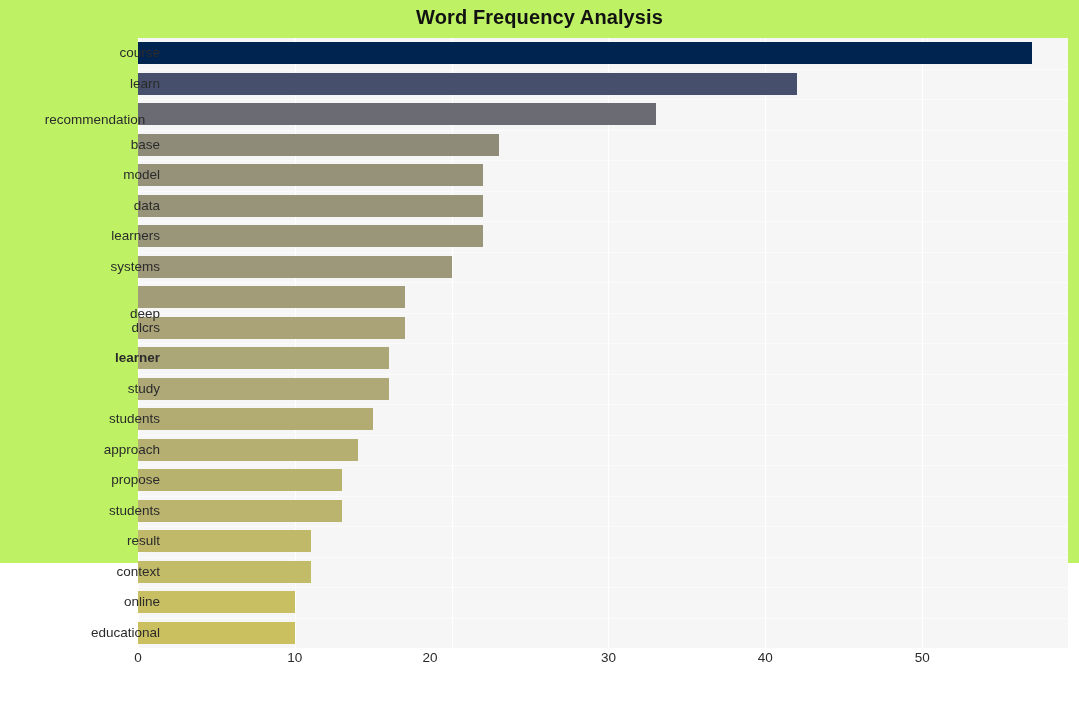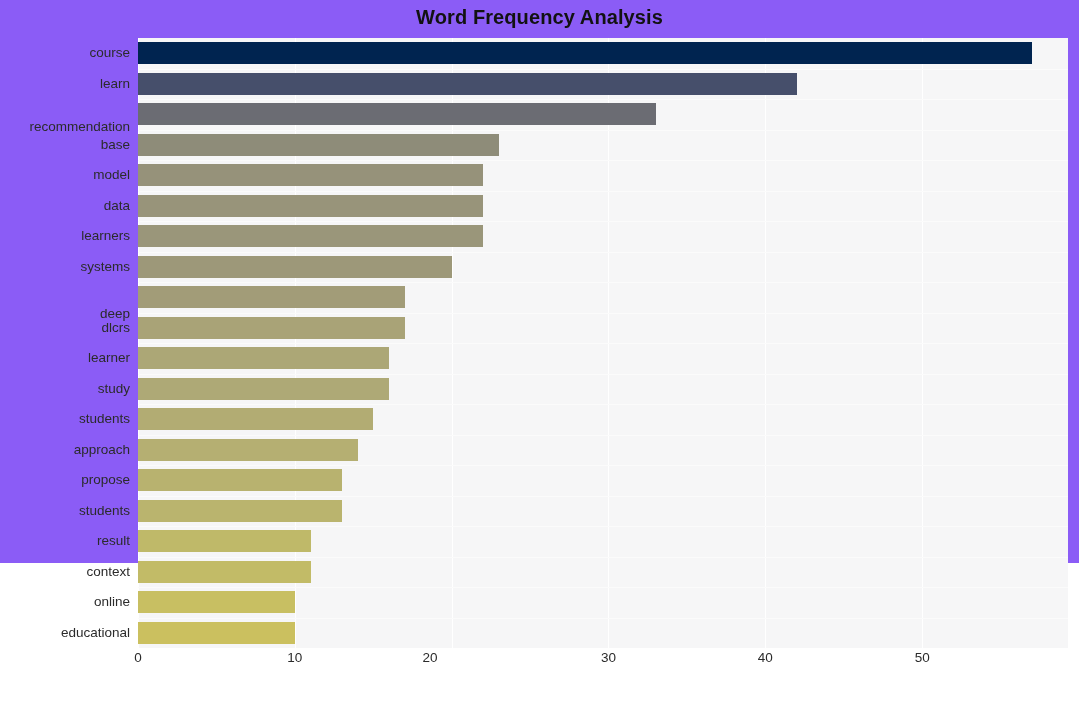--- a/index.html
+++ b/index.html
@@ -10,21 +10,21 @@
   body {
     width: 1079px;
     height: 701px;
     font-family: "Liberation Sans", sans-serif;
     overflow: hidden;
   }
   #figure {
     position: relative;
     width: 1079px;
     height: 563px;
-    background: #8b5cf6;
+    background: #bef264;
   }
   #chart-title {
     position: absolute;
     left: 0;
     top: 6px;
     width: 1079px;
     text-align: center;
     font-size: 20px;
     font-weight: bold;
     color: #121212;
@@ -64,20 +64,21 @@
     top: 0;
     height: 22px;
   }
   
   #y-labels {
     position: absolute;
     left: 0;
     top: 38px;
     width: 130px;
     height: 610px;
+    padding-left: 30px;
   }
   .y-tick-label {
     position: absolute;
     right: 0;
     width: 130px;
     text-align: right;
     font-size: 13.5px;
     color: #2b2b2b;
     line-height: 22px;
     height: 22px;
@@ -206,29 +207,29 @@
         </div>
         <div class="bar-row" style="top: 583.75px; width: 930px;">
           <div class="bar" title="educational: 10" style="width: 156.83px; background: rgb(203, 192, 95);"></div>
         </div>
       </div>
   </div>
 
   <div id="y-labels">
       <div class="y-tick-label" style="top: 4.25px;">course</div>
       <div class="y-tick-label" style="top: 34.75px;">learn</div>
-      <div class="y-tick-label" style="top: 78px;">recommendation</div>
+      <div class="y-tick-label" style="top: 71px; text-align: center;">recommendation</div>
       <div class="y-tick-label" style="top: 95.75px;">base</div>
       <div class="y-tick-label" style="top: 126.25px; text-align: right;">model</div>
       <div class="y-tick-label" style="top: 156.75px;">data</div>
       <div class="y-tick-label" style="top: 187.25px;">learners</div>
       <div class="y-tick-label" style="top: 217.75px;">systems</div>
       <div class="y-tick-label" style="top: 265px;">deep</div>
       <div class="y-tick-label" style="top: 278.75px;">dlcrs</div>
-      <div class="y-tick-label" style="top: 309.25px;">learner</div>
+      <div class="y-tick-label" style="top: 309.25px; font-weight: bold;">learner</div>
       <div class="y-tick-label" style="top: 339.75px;">study</div>
       <div class="y-tick-label" style="top: 370.25px;">students</div>
       <div class="y-tick-label" style="top: 400.75px;">approach</div>
       <div class="y-tick-label" style="top: 431.25px;">propose</div>
       <div class="y-tick-label" style="top: 461.75px;">students</div>
       <div class="y-tick-label" style="top: 492.25px;">result</div>
       <div class="y-tick-label" style="top: 522.75px;">context</div>
       <div class="y-tick-label" style="top: 553.25px;">online</div>
       <div class="y-tick-label" style="top: 583.75px;">educational</div>
     </div>

